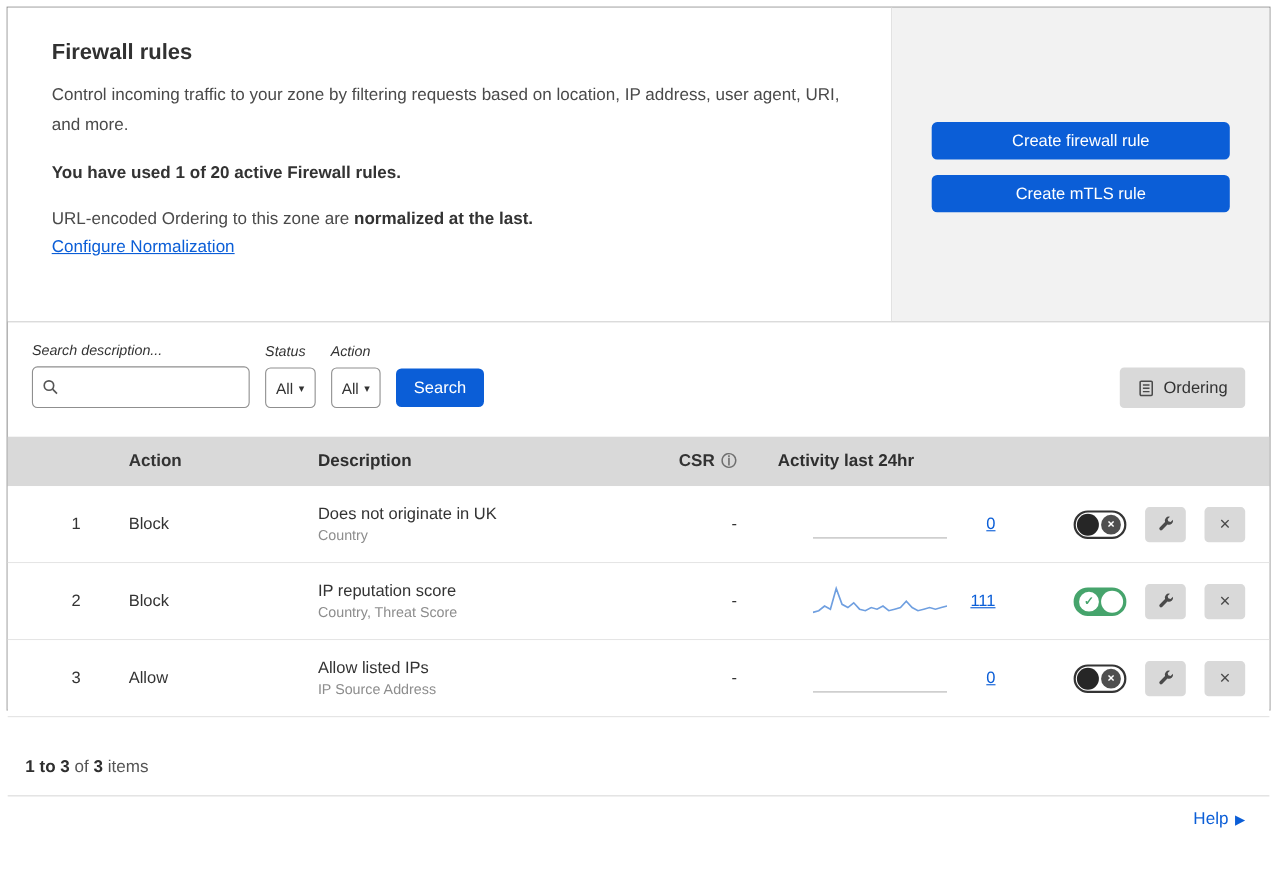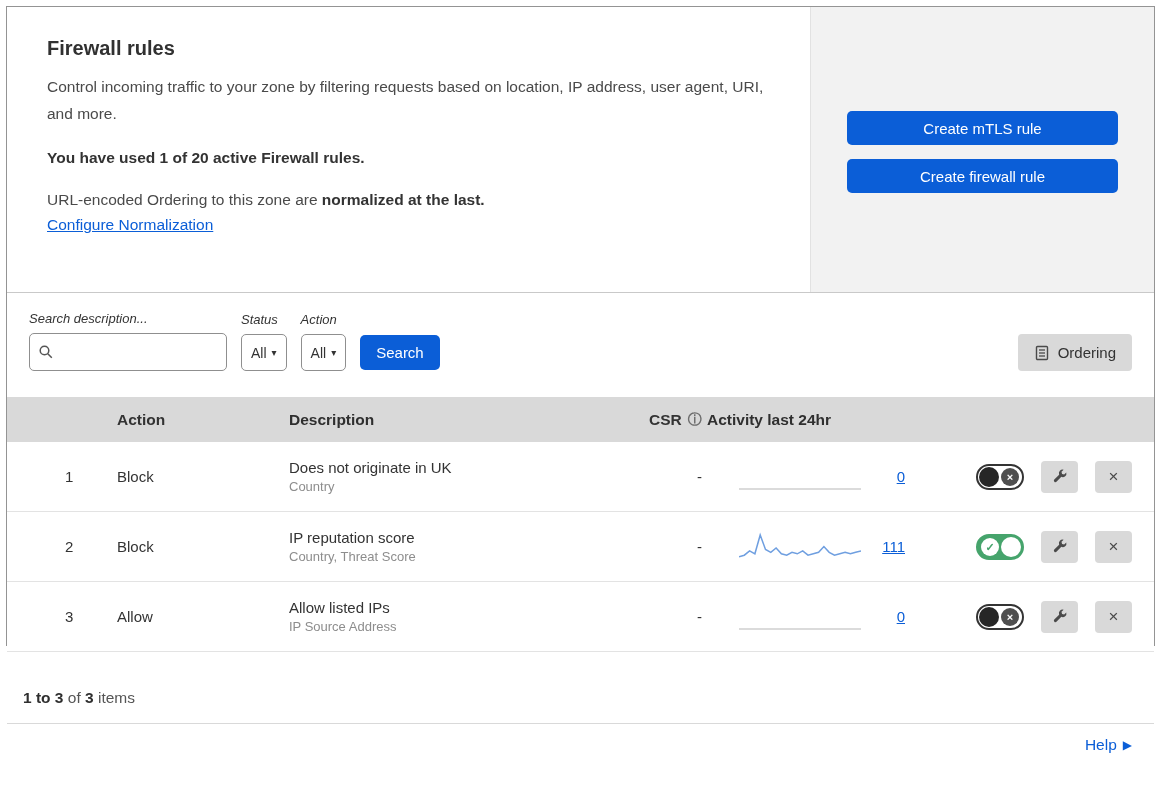--- a/index.html
+++ b/index.html
@@ -52,21 +52,21 @@
     display:grid;
     grid-template-columns:110px 172px 328px 90px 230px 1fr;
     align-items:center;
   }
   .thead { background:#d9d9d9; min-height:45px; font-weight:600; color:#2f2f2f; font-size:15.5px; }
   .t-row { min-height:70px; border-bottom:1px solid #e3e3e3; background:#fff; }
   .col-num { padding-left:58px; color:#333; }
   .col-action { color:#333; }
   .col-desc .desc-main { color:#333; }
   .col-desc .desc-sub { color:#8d8d8d; font-size:13px; margin-top:3px; }
-  .col-csr { color:#333;margin-left:32px; }
+  .col-csr { color:#333; }
   .thead .col-csr { display:flex; align-items:center; gap:6px; }
   .t-row .col-csr { padding-left:48px; }
   .info-icon { color:#6e6e6e; font-size:14px; }
   .col-activity { display:flex; align-items:center; gap:18px; padding-right:10px; }
   .spark { width:122px; height:34px; display:inline-block; margin-left:32px; }
   .count-link { color:var(--accent,#0b5ed7); text-decoration:underline; min-width:26px; text-align:right; cursor:pointer; }
   .col-controls { display:flex; align-items:center; justify-content:flex-end; gap:17px; padding-right:22px; }
 
   
   .toggle { position:relative; width:48px; height:26px; border-radius:13px; border:2px solid #343434; background:#fff; cursor:pointer; padding:0; }
@@ -99,22 +99,22 @@
 
   <section class="header-card">
     <div class="header-left">
       <h1 class="page-title">Firewall rules</h1>
       <p class="header-desc">Control incoming traffic to your zone by filtering requests based on location, IP address, user agent, URI, and more.</p>
       <p class="usage-line">You have used 1 of 20 active Firewall rules.</p>
       <p class="norm-line"><span>URL-encoded Ordering to this zone are </span><strong>normalized at the last.</strong></p>
       <a class="norm-link">Configure Normalization</a>
     </div>
     <div class="header-right">
+      <button class="btn-primary">Create firewall rule</button>
       <button class="btn-primary">Create mTLS rule</button>
-      <button class="btn-primary">Create firewall rule</button>
     </div>
   </section>
 
   <section class="filter-bar">
     <div class="field">
       <span class="field-label">Search description...</span>
       <div class="search-box">
         <span>
           <svg class="ic" width="16" height="16" viewBox="0 0 16 16">
               <circle cx="6.5" cy="6.5" r="4.3" fill="none" stroke="#555" stroke-width="1.5"></circle>

